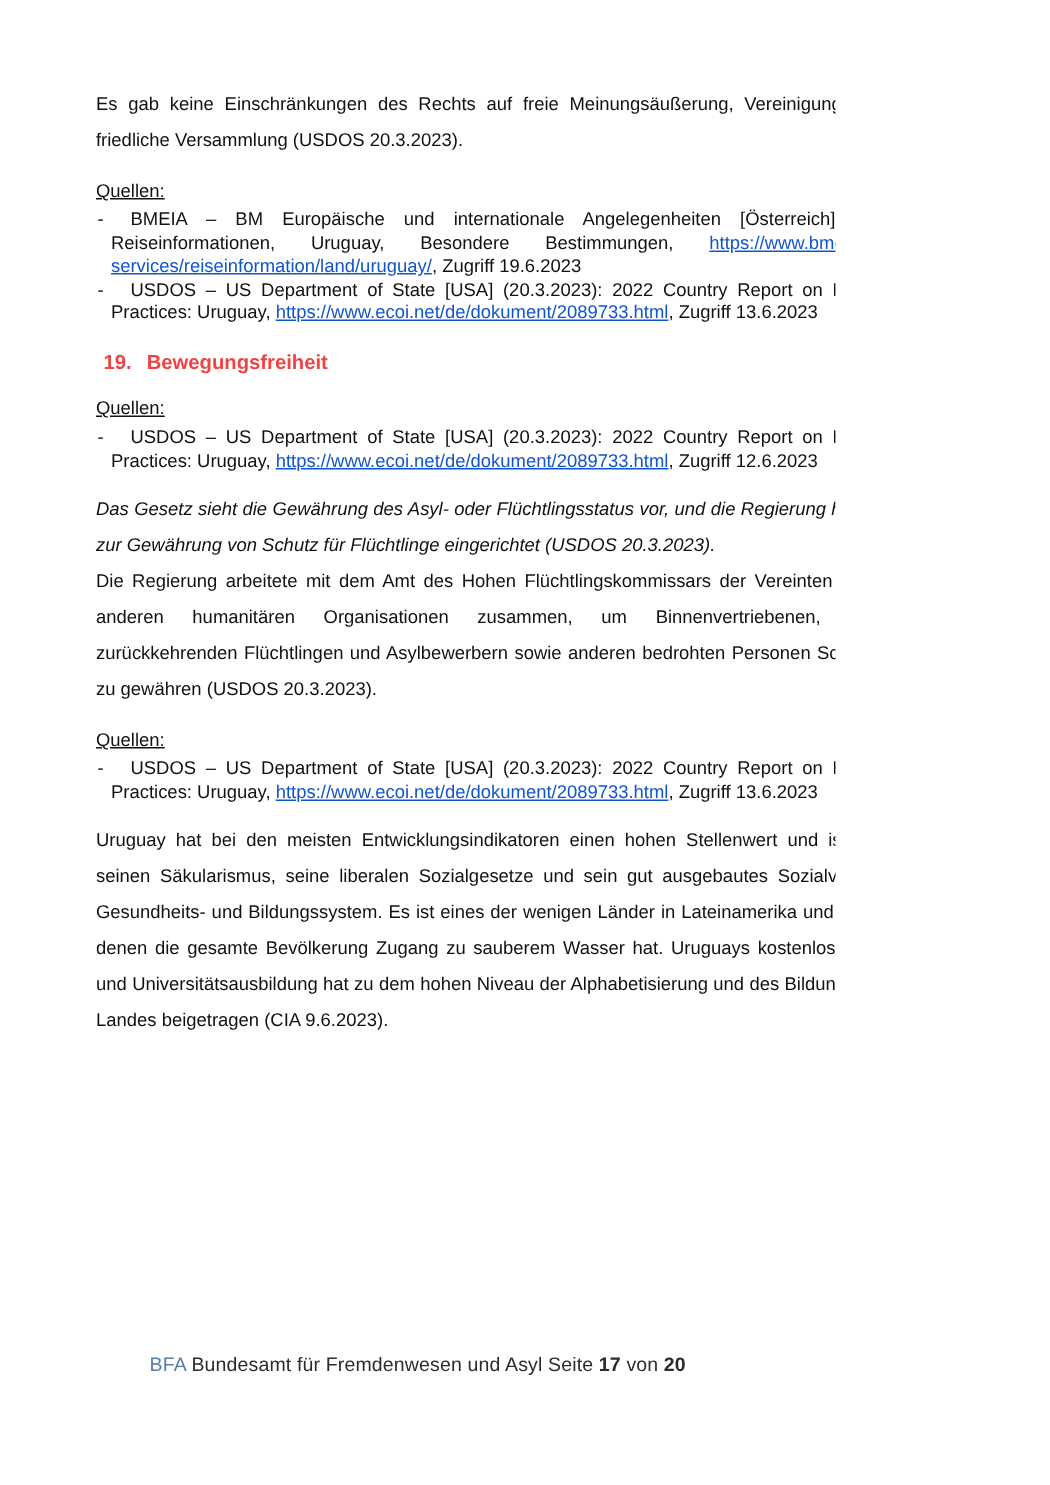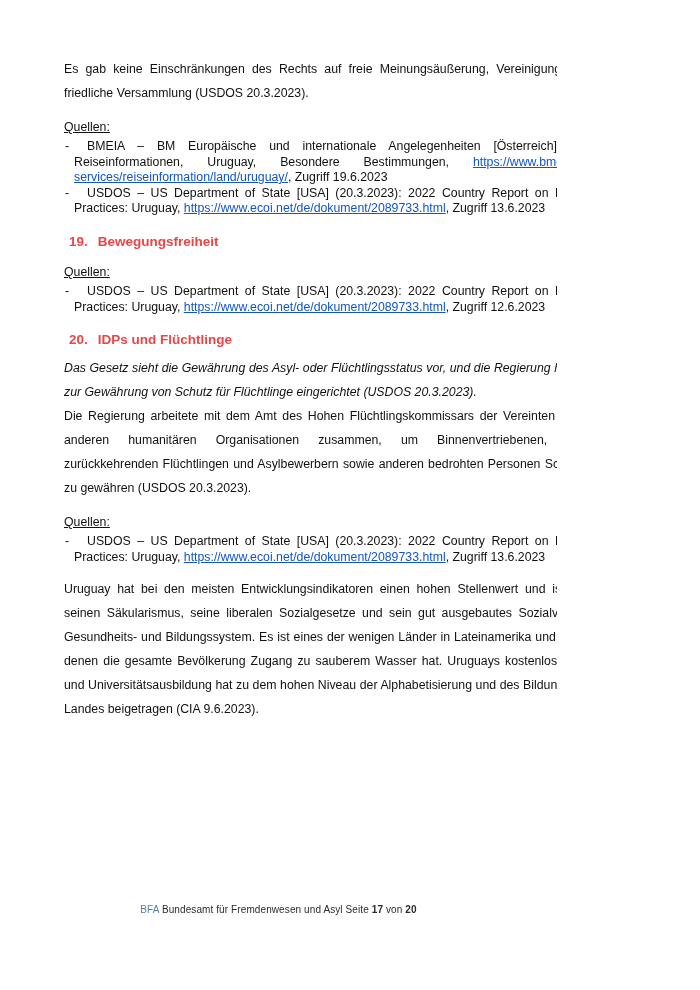--- a/index.html
+++ b/index.html
@@ -67,21 +67,21 @@
     padding-left: 5px;
     line-height: 17px;
   }
   .heading .h-num { margin-right: 10px; }
   .footer {
     position: absolute;
     left: 0;
     right: 0;
     top: 905px;
     text-align: center;
-    font-size: 10px;
+    font-size: 13px;
     line-height: 10px;
     color: #2b2b2b;
     letter-spacing: 0.1px;
   }
   .footer .brand { color: #577da8; }
   .footer b { font-weight: 700; }
 </style>
 </head>
 <body>
 
@@ -97,21 +97,20 @@
       </ul>
 
     <h2 class="heading"><span class="h-num">19.</span><span class="h-title">Bewegungsfreiheit</span></h2>
 
 
     <div class="quellen">Quellen:</div>
     <ul class="sources">
         <li class="src-item"><span>USDOS – US Department of State [USA] (20.3.2023): 2022 Country Report on Human Rights Practices: Uruguay, </span><a class="link">https://www.ecoi.net/de/dokument/2089733.html</a><span>, Zugriff 12.6.2023</span></li>
       </ul>
 
-    <h2 class="heading"><span class="h-num">20.</span><span class="h-title">IDPs und Flüchtlinge</span></h2>
 
     <p class="para joined">Das Gesetz sieht die Gewährung des Asyl- oder Flüchtlingsstatus vor, und die Regierung hat ein System zur Gewährung von Schutz für Flüchtlinge eingerichtet (USDOS 20.3.2023).</p>
     <p class="para">Die Regierung arbeitete mit dem Amt des Hohen Flüchtlingskommissars der Vereinten Nationen und anderen humanitären Organisationen zusammen, um Binnenvertriebenen, Flüchtlingen, zurückkehrenden Flüchtlingen und Asylbewerbern sowie anderen bedrohten Personen Schutz und Hilfe zu gewähren (USDOS 20.3.2023).</p>
 
     <div class="quellen">Quellen:</div>
     <ul class="sources">
         <li class="src-item"><span>USDOS – US Department of State [USA] (20.3.2023): 2022 Country Report on Human Rights Practices: Uruguay, </span><a class="link">https://www.ecoi.net/de/dokument/2089733.html</a><span>, Zugriff 13.6.2023</span></li>
       </ul>
 
 

